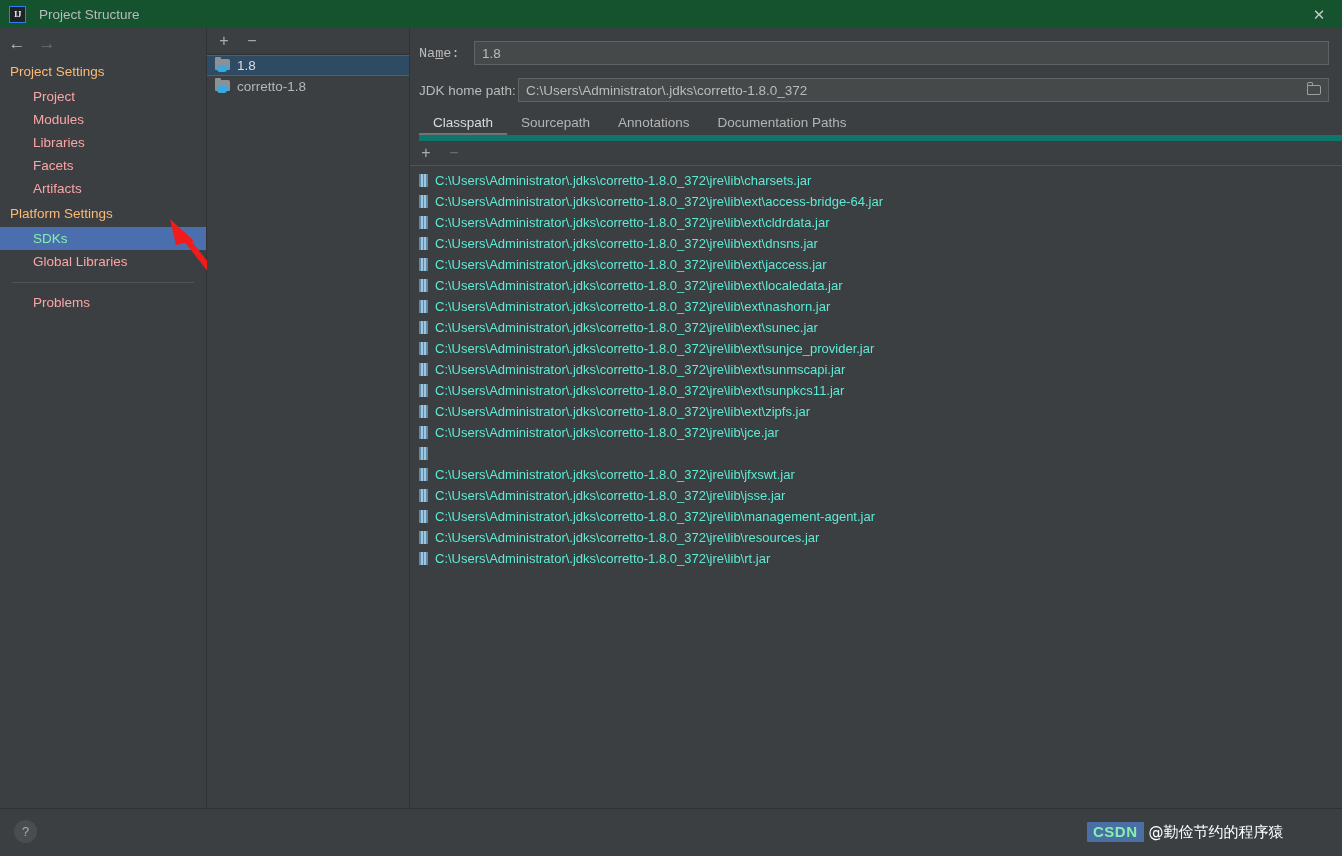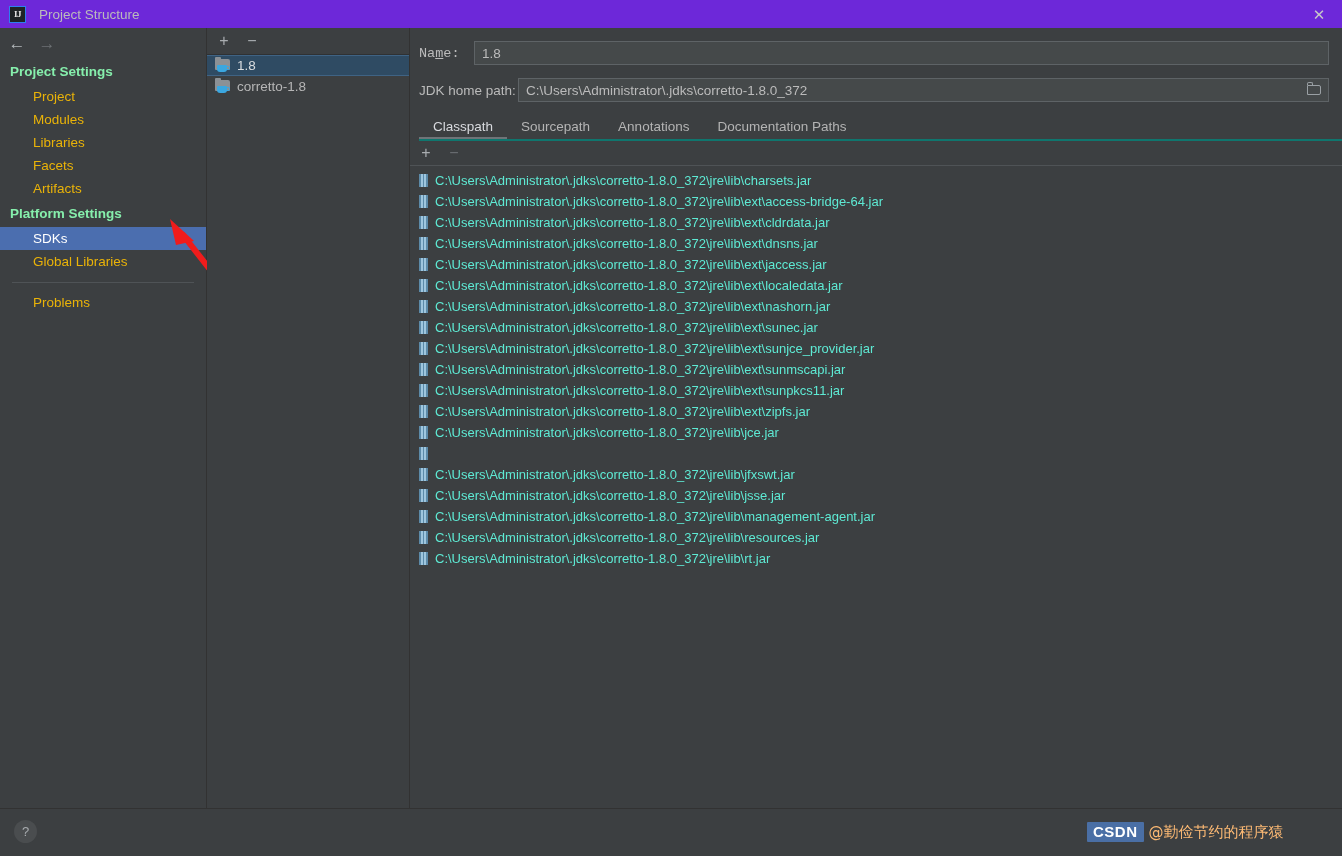--- a/index.html
+++ b/index.html
@@ -21,21 +21,21 @@
     width: 1342px;
     height: 856px;
     background: #3c3f41;
   }
 
   
   .titlebar {
     position: absolute;
     left: 0; top: 0;
     width: 1342px; height: 28px;
-    background: #6d28d9;
+    background: #14532d;
     border-bottom: 1px solid #323232;
     display: flex;
     align-items: center;
   }
   .ij-logo {
     width: 17px; height: 17px;
     margin-left: 9px;
     border: 1.5px solid #2d7ff0;
     background: #1f2326;
     display: flex;
@@ -87,37 +87,37 @@
     font-size: 17px;
     line-height: 1;
     width: 18px;
     text-align: center;
   }
   .arrow.enabled { color: #b4b8bb; }
   .arrow.disabled { color: #6d7174; }
 
   .nav-group-title {
     font-size: 13.5px;
-    font-weight: bold;
-    color: #86efac;
+    font-weight: normal;
+    color: #fdba74;
     padding: 4px 4px 4px 10px;
     height: 19px;
     line-height: 19px;
   }
   .nav-item {
     height: 23px;
     line-height: 23px;
     padding-left: 33px;
     font-size: 13.5px;
-    color: #eab308;
+    color: #fca5a5;
     box-sizing: border-box;
   }
   .nav-item.selected {
     background: #4b6eaf;
-    color: #ffffff;
+    color: #86efac;
   }
   .nav-sep {
     height: 1px;
     background: #4f5356;
     margin: 9px 12px 8px 12px;
   }
 
   
   .annot-svg {
     position: absolute;
@@ -273,21 +273,21 @@
     box-sizing: border-box;
     border-radius: 2px 2px 0 0;
   }
 
   
   .tabs {
     display: flex;
     align-items: flex-end;
     margin: 14px 0 0 9px;
     height: 25px;
-    border-bottom: 2px solid #0f766e;
+    border-bottom: 6px solid #0f766e;
     width: 923px;
     box-sizing: border-box;
     text-align: center;
   }
   .tab {
     font-size: 13.5px;
     color: #b4b4b4;
     padding: 0 14px 5px 14px;
     box-sizing: border-box;
   }
@@ -367,31 +367,31 @@
   .watermark {
     position: absolute;
     left: 1087px; top: 822px;
     display: flex;
     align-items: center;
     gap: 5px;
     font-family: "DejaVu Sans", sans-serif;
   }
   .csdn-tag {
     background: #4a6fa5;
-    color: #ffffff;
+    color: #86efac;
     font-size: 15px;
     font-weight: bold;
     padding: 1px 6px 2px 6px;
     letter-spacing: 0.5px;
     border-radius: 1px;
     font-family: "Liberation Sans", sans-serif;
   }
   .wm-text {
     font-size: 15px;
-    color: #fdba74;
+    color: #ffffff;
     white-space: nowrap;
   }
 </style>
 </head>
 <body>
 
 <div id="app">
 
   <div class="titlebar">
     <div class="ij-logo">

